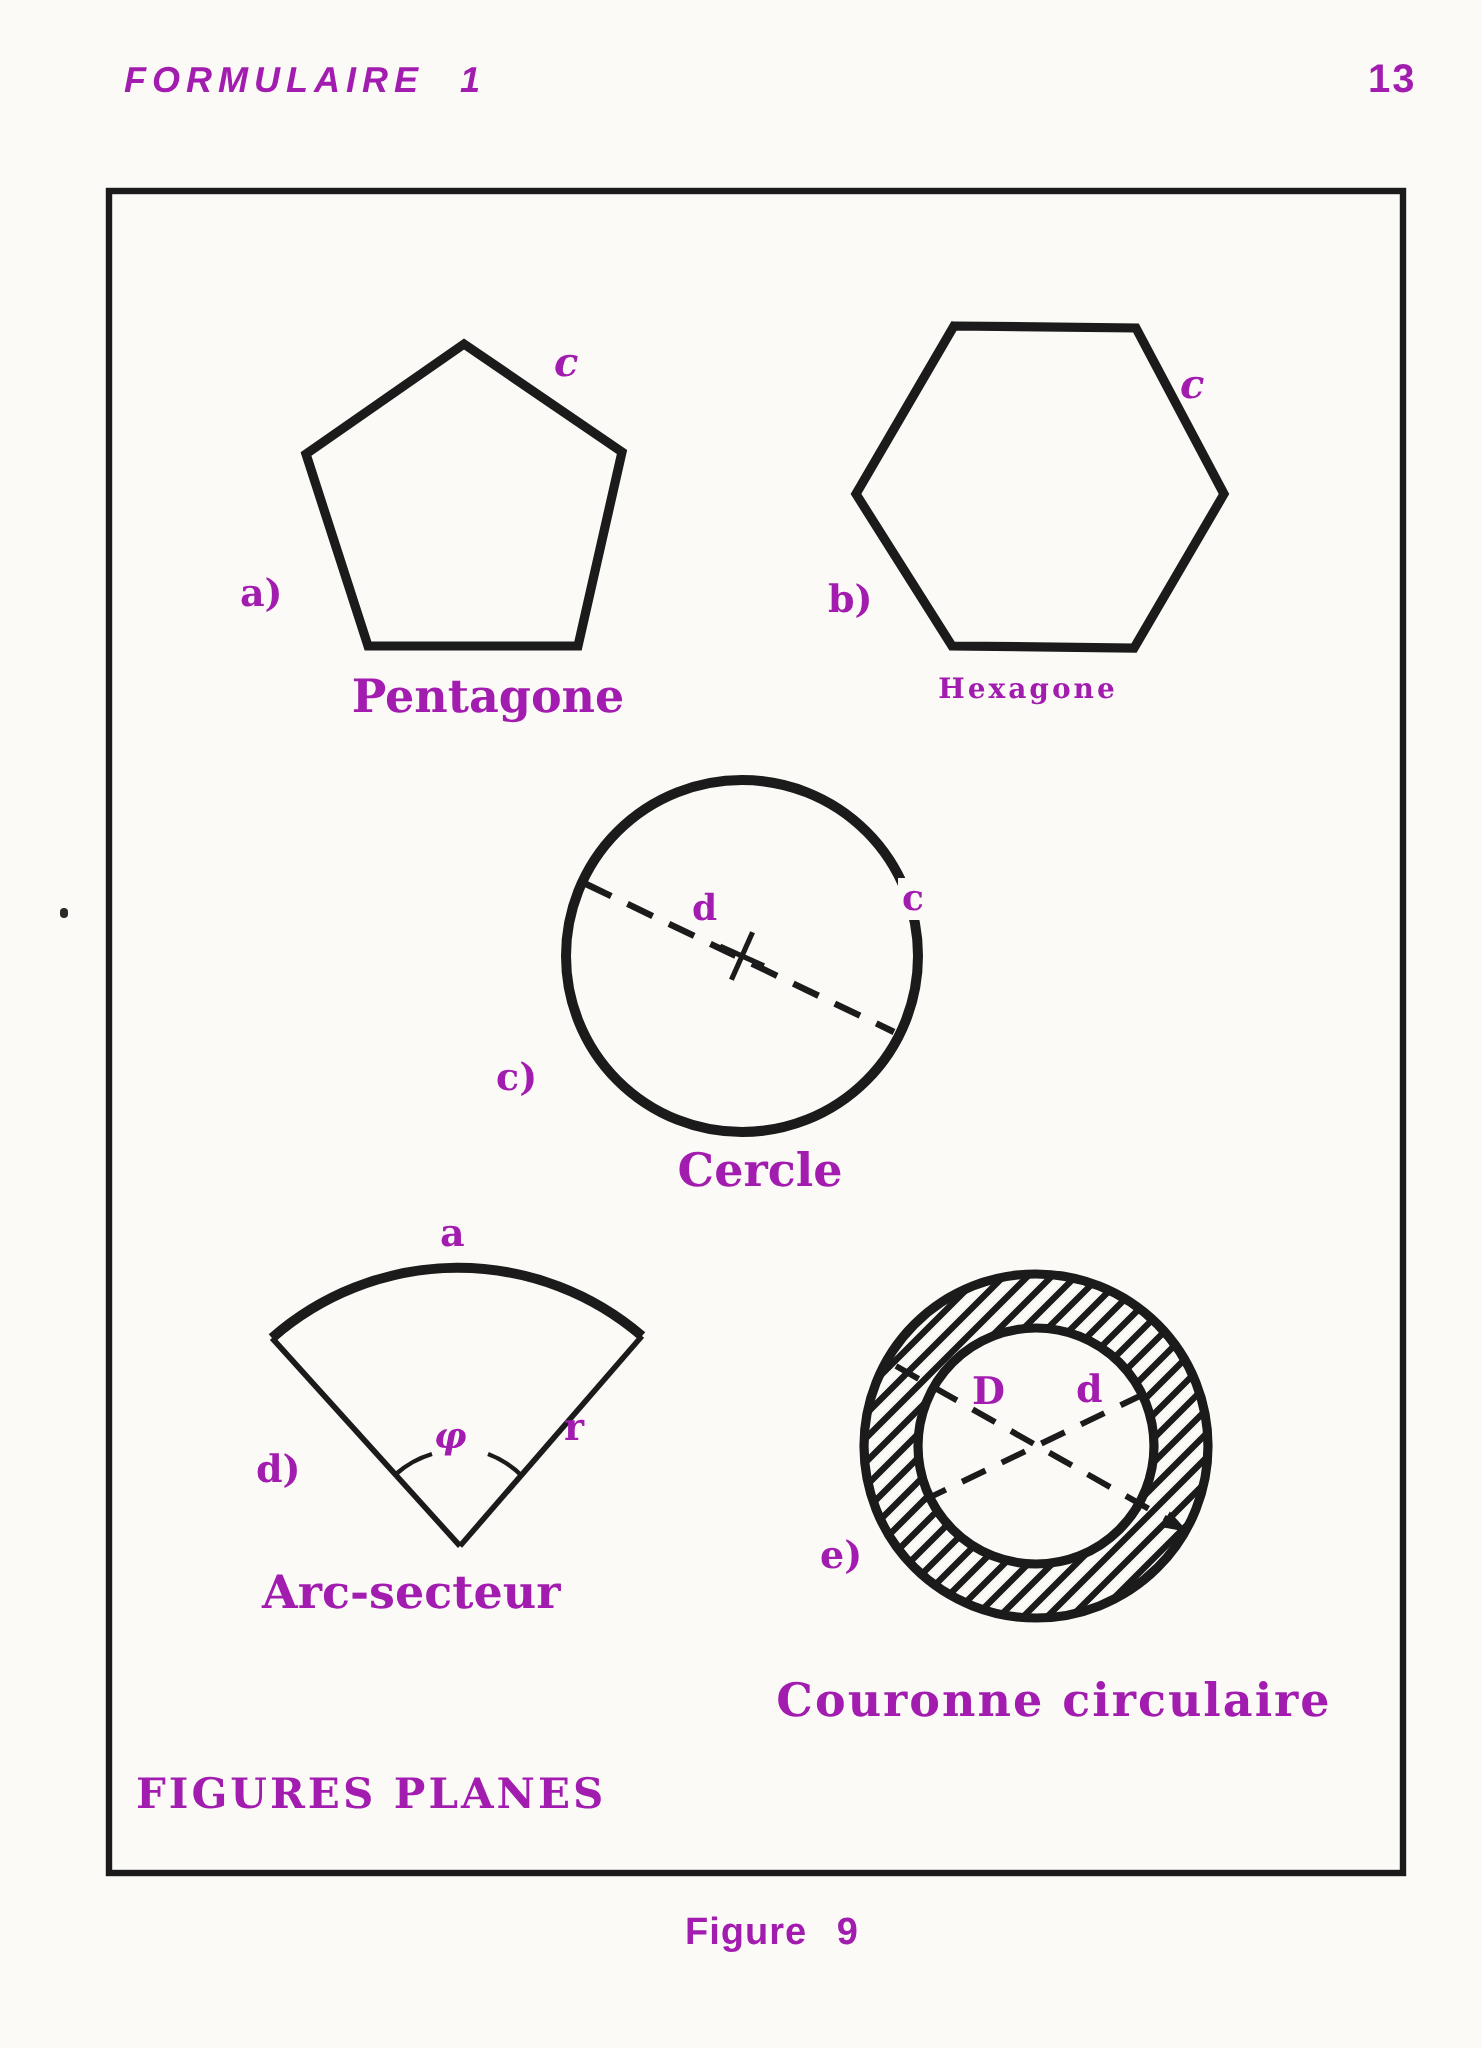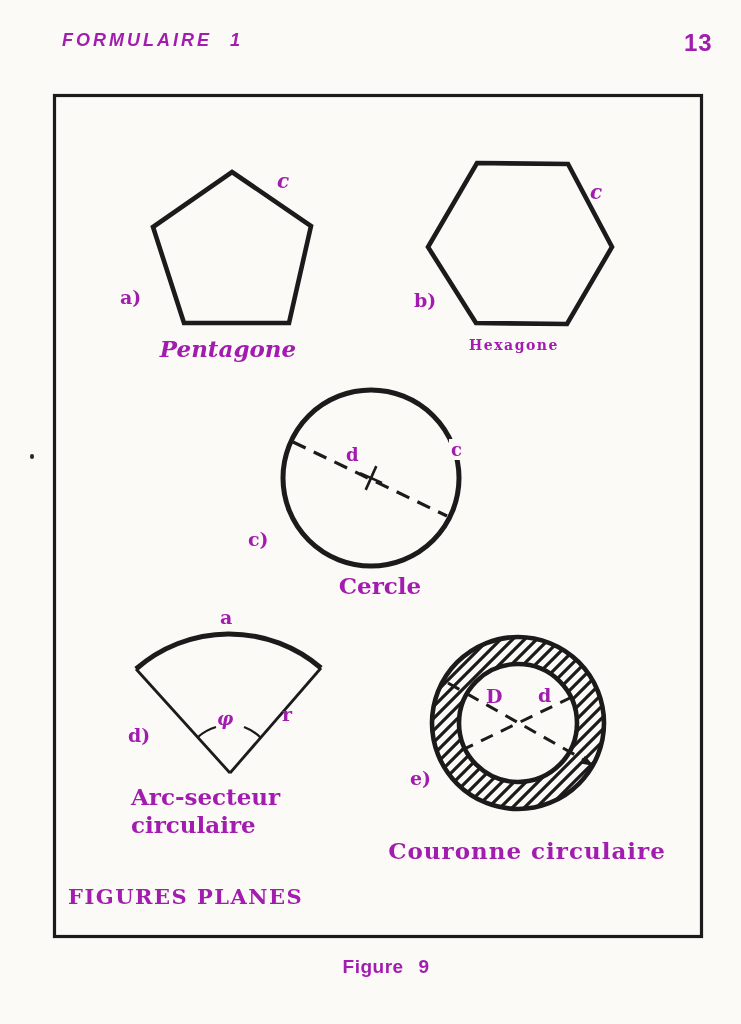--- a/index.html
+++ b/index.html
@@ -14,21 +14,21 @@
     color:#a21caf;
   }
   .abs{position:absolute;white-space:nowrap;}
   .hdr{
     font-family:"Liberation Sans", sans-serif;
     font-style:italic;font-weight:bold;
     font-size:18px;letter-spacing:3px;word-spacing:10px;
   }
   .pgnum{
     font-family:"Liberation Sans", sans-serif;
-    font-weight:bold;font-size:24px;letter-spacing:1px;font-style:normal;
+    font-weight:bold;font-size:20px;letter-spacing:1px;font-style:normal;
   }
   .cap{font-weight:bold;font-size:23px;}
   .cap-c{transform:translateX(-50%);}
   .key{font-weight:bold;font-size:19px;}
   .lbl{font-weight:bold;font-size:19px;}
   .lbl-i{font-weight:bold;font-style:italic;font-size:20px;}
   .ls1{letter-spacing:1.5px;}
   .boxtitle{font-weight:bold;font-size:21px;letter-spacing:1.5px;}
   .figcap{
     font-family:"Liberation Sans", sans-serif;
@@ -79,37 +79,36 @@
     <line x1="572" y1="697" x2="458" y2="752" stroke="#1b1b1b" stroke-width="3" stroke-dasharray="13 9"></line>
   </svg>
 
   <div class="abs hdr" style="left:62px;top:30px;">FORMULAIRE 1</div>
   <div class="abs hdr pgnum" style="left:684px;top:29px;">13</div>
 
   <div class="speck"></div>
 
   <div class="abs key" style="left:120px;top:286px;">a)</div>
   <div class="abs lbl-i" style="left:277px;top:169px;">c</div>
-  <div class="abs cap cap-c" style="left:228px;top:335px;font-style:italic;">Pentagone</div>
+  <div class="abs cap cap-c" style="left:244px;top:335px;">Pentagone</div>
 
   <div class="abs key" style="left:414px;top:289px;">b)</div>
   <div class="abs lbl-i" style="left:590px;top:180px;">c</div>
   <div class="abs cap cap-c ls1" style="left:514px;top:337px;font-size:14px;">Hexagone</div>
 
   <div class="abs key" style="left:248px;top:528px;">c)</div>
   <div class="abs lbl" style="left:346px;top:444px;font-size:18px;">d</div>
   <div class="abs lbl paperbg" style="left:449px;top:439px;font-size:18px;">c</div>
   <div class="abs cap cap-c" style="left:380px;top:572px;">Cercle</div>
 
   <div class="abs key" style="left:128px;top:724px;">d)</div>
   <div class="abs lbl" style="left:220px;top:606px;">a</div>
   <div class="abs lbl" style="left:282px;top:703px;">r</div>
   <div class="abs lbl-i" style="left:217px;top:708px;font-size:18px;">φ</div>
   <div class="abs cap" style="left:131px;top:783px;">Arc-secteur</div>
-  <div class="abs cap" style="left:131px;top:811px;">circulaire</div>
 
   <div class="abs key" style="left:410px;top:767px;">e)</div>
   <div class="abs lbl" style="left:486px;top:685px;">D</div>
   <div class="abs lbl" style="left:538px;top:684px;">d</div>
   <div class="abs cap cap-c" style="left:527px;top:837px;letter-spacing:1px;">Couronne circulaire</div>
 
   <div class="abs boxtitle" style="left:68px;top:884px;text-align:center;">FIGURES PLANES</div>
   <div class="abs figcap" style="left:386px;top:956px;">Figure 9</div>
 
 </div>

